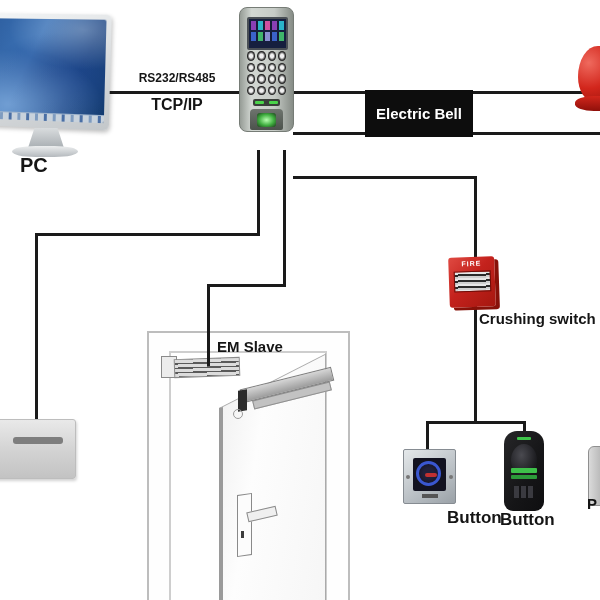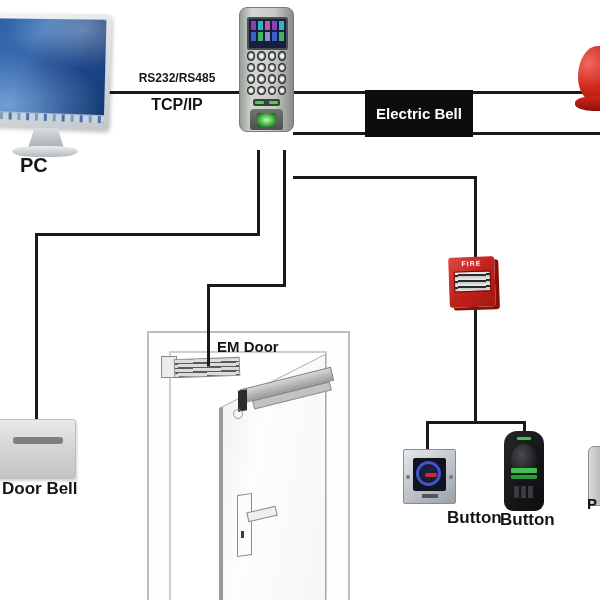--- a/index.html
+++ b/index.html
@@ -210,39 +210,39 @@
     <span>Electric Bell</span>
   </div>
 
   <div class="abs redbell"></div>
   <div class="abs redbell-lip"></div>
 
   <div class="abs firebox">
     <div class="fire-word">FIRE</div>
     <div class="fire-panel"></div>
   </div>
+  <div class="lbl" style="left:479px;top:310px;font-size:15px;">Crushing switch</div>
 
   <div class="abs doorframe-outer"></div>
   <div class="abs doorframe-inner"></div>
   <div class="abs doorslab"></div>
   <div class="abs emlock-buckle"></div>
   <div class="abs emlock-plate"></div>
   <div class="abs armature2"></div>
   <div class="abs armature"></div>
   <div class="abs hingeblock"></div>
   <div class="abs peephole"></div>
   <div class="abs handle-plate"></div>
   <div class="abs handle-bar"></div>
   <div class="abs keyhole"></div>
-  <div class="lbl" style="left:217px;top:338px;font-size:15px;">EM Door</div>
+  <div class="lbl" style="left:217px;top:338px;font-size:15px;">EM Slave</div>
 
   <div class="abs doorbell">
     <div class="doorbell-slot"></div>
   </div>
-  <div class="lbl" style="left:2px;top:479px;font-size:17px;">Door Bell</div>
 
   <div class="abs exitbtn">
     <div class="exitbtn-inner">
       <div class="exitbtn-ring">
         <div class="exitbtn-word"></div>
       </div>
     </div>
     <div class="screw" style="left:2px;top:25px;"></div>
     <div class="screw" style="left:45px;top:25px;"></div>
     <div class="exitbtn-strip"></div>

